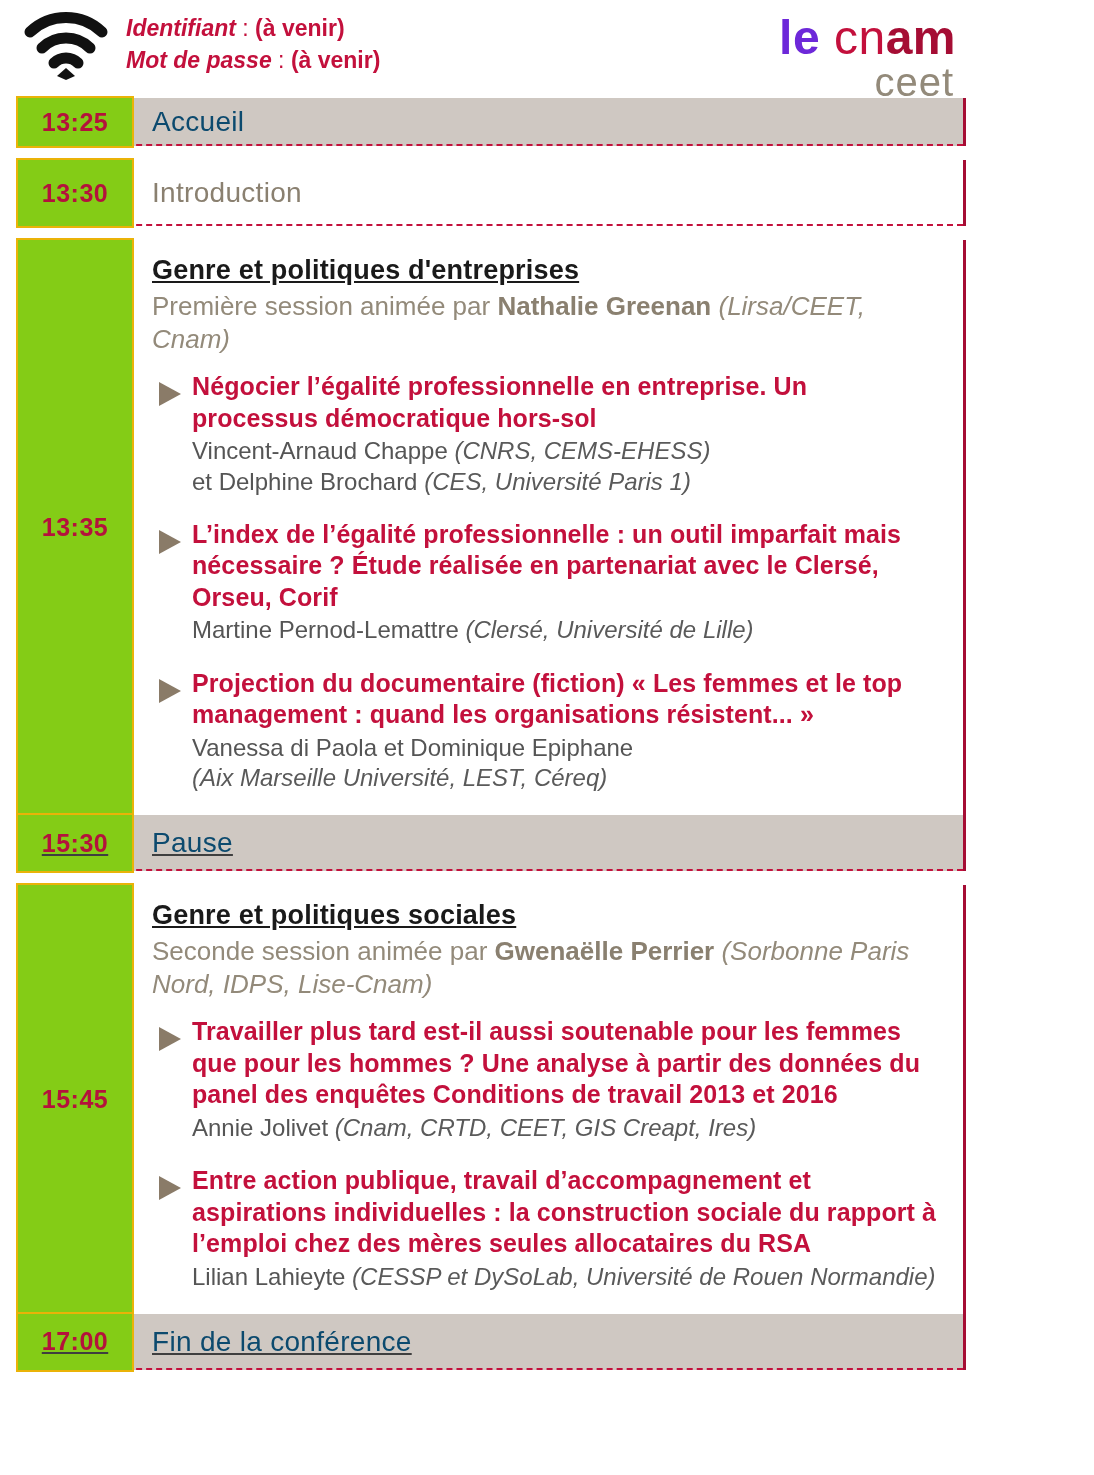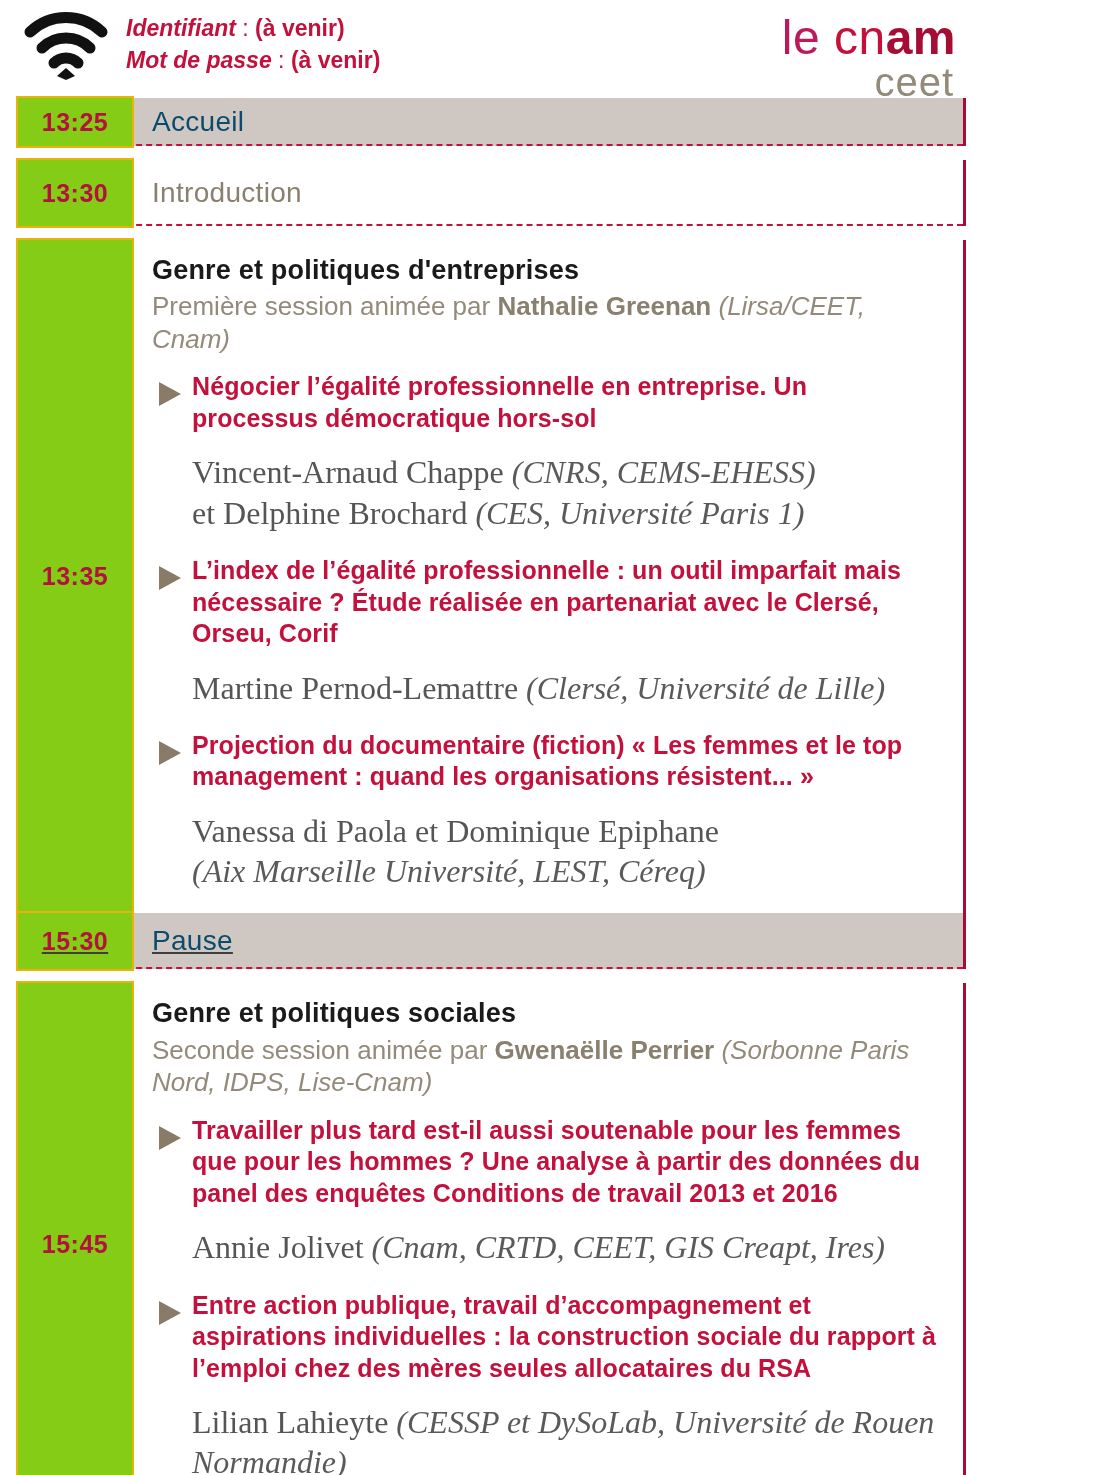--- a/index.html
+++ b/index.html
@@ -72,22 +72,22 @@
     padding-top: 8px;
     line-height: 1;
   }
   .logo-main {
     font-size: 48px;
     font-weight: 700;
     letter-spacing: 0.5px;
     white-space: nowrap;
   }
   .logo-le {
-    color: #be185d;
-    font-weight: 400;
+    color: #6d28d9;
+    font-weight: 700;
   }
   .logo-cn {
     color: #C3103C;
     font-weight: 400;
   }
   .logo-am {
     color: #A50D34;
     font-weight: 700;
   }
   .logo-sub {
@@ -191,20 +191,21 @@
     padding: 14px 24px 22px 18px;
     background: #ffffff;
   }
   .session-title {
     font-size: 27px;
     font-weight: 700;
     color: #1a1a1a;
     line-height: 1.2;
     margin: 0 0 4px 0;
     letter-spacing: 0.2px;
+    text-decoration: underline;
   }
   .session-sub {
     font-size: 26px;
     color: #938A7A;
     line-height: 1.25;
     margin: 0 0 16px 0;
   }
   .session-sub b { font-weight: 700; color: #8A8070; }
   .session-sub i { }
 
@@ -230,26 +231,25 @@
   }
   .talk-title {
     font-size: 25px;
     font-weight: 700;
     color: #C3103C;
     line-height: 1.26;
     margin: 0;
     letter-spacing: 0.1px;
   }
   .talk-authors {
-    font-size: 32px;
+    font-size: 24px;
     color: #555555;
     line-height: 1.26;
-    margin: 18px 0 0 0;
-    font-weight: 400;
-    font-family: Liberation Serif, serif;
+    margin: 2px 0 0 0;
+    font-weight: 400;
   }
   .talk-authors i { font-style: italic; color: #5a5a5a; }
   .talk-authors .aff-line { font-style: italic; display: block; }
 
   
   .block:last-of-type { margin-bottom: 0; }
 </style>
 </head>
 <body>
 

